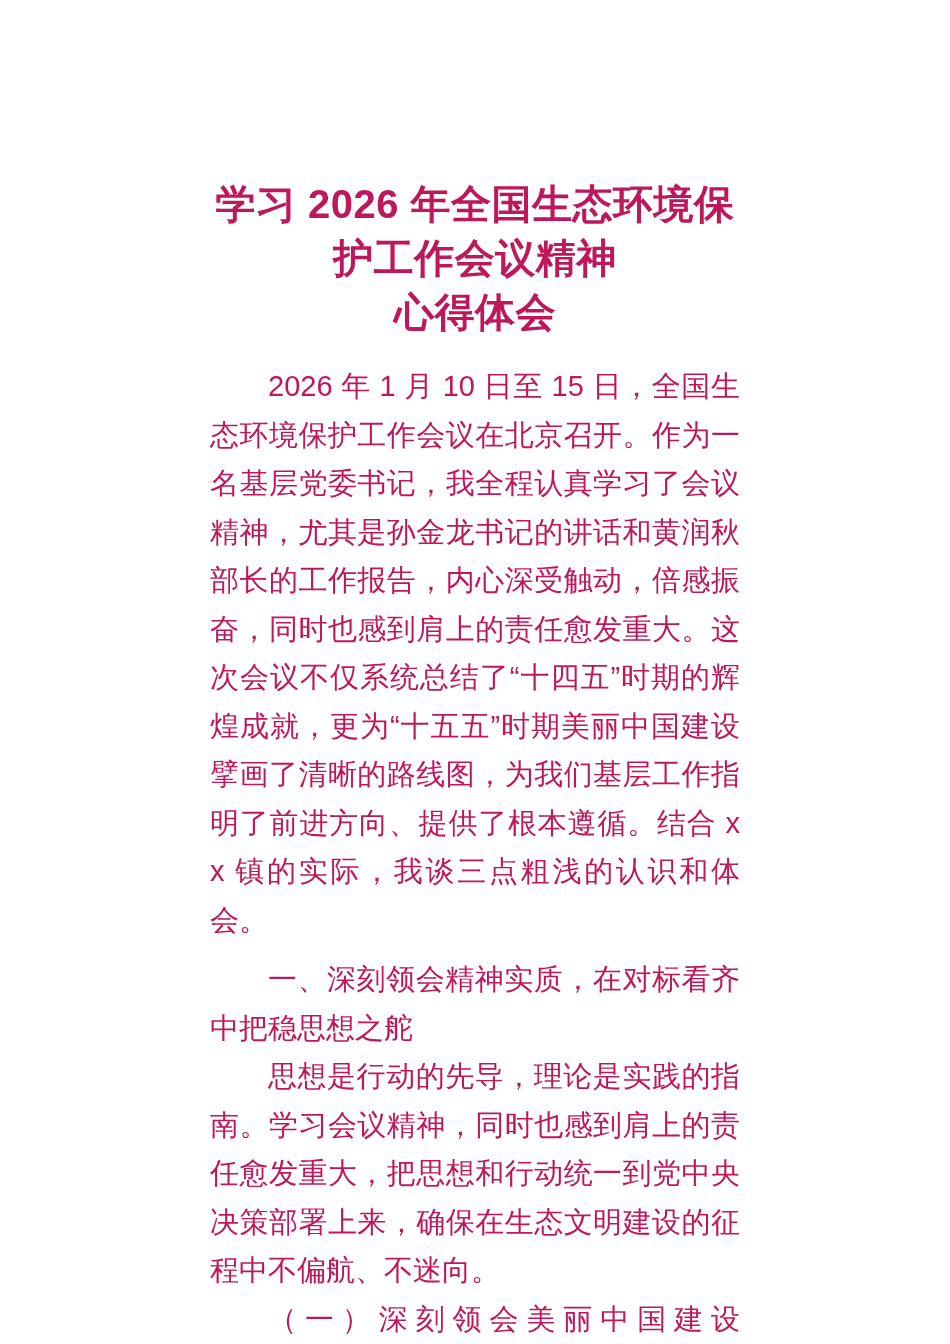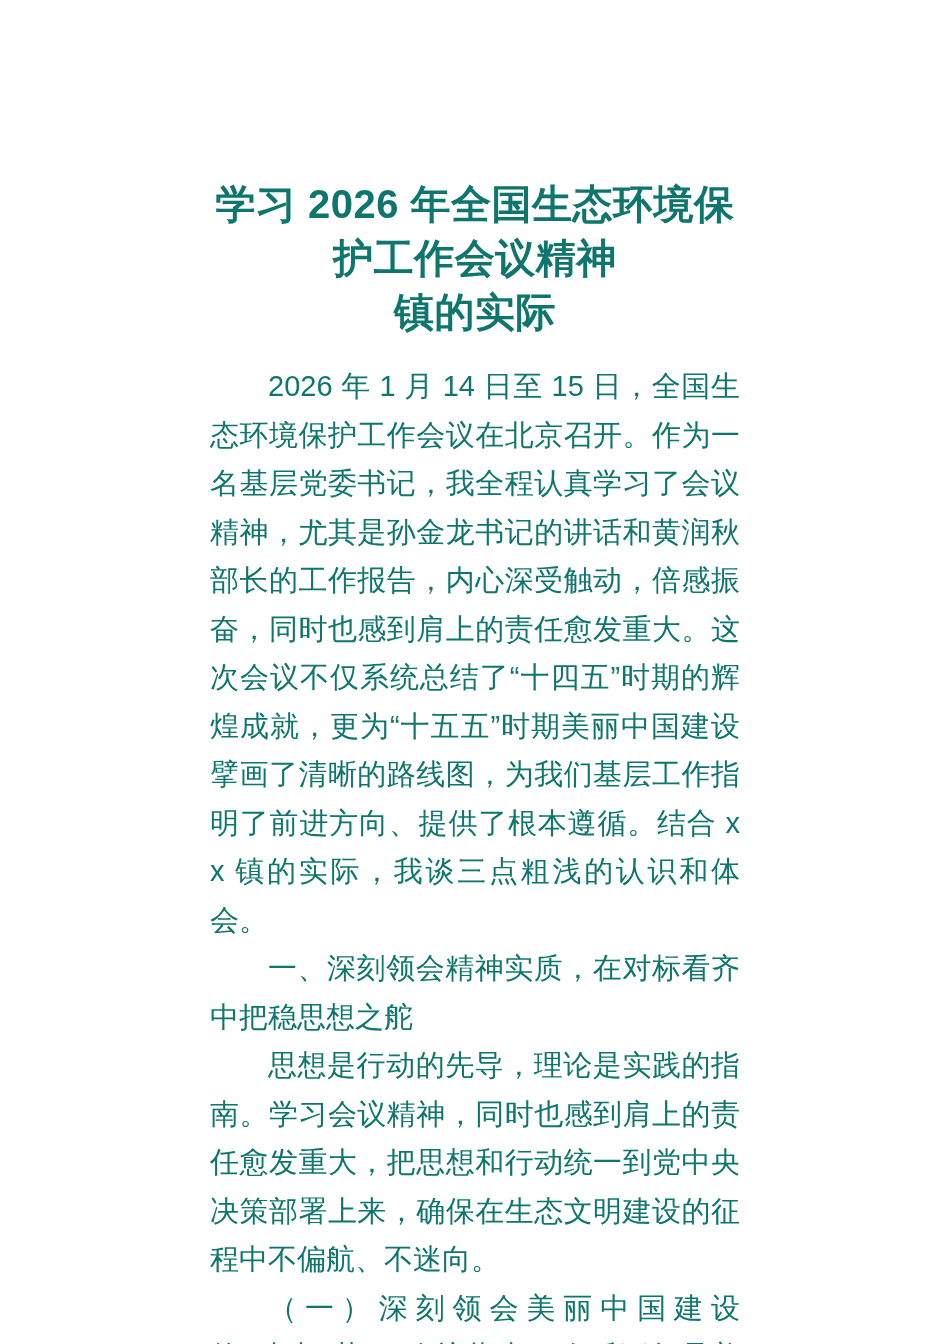--- a/index.html
+++ b/index.html
@@ -10,52 +10,53 @@
   .page {
     position: relative;
     width: 768px;
     height: 1344px;
     margin: 0 auto;
     background: #ffffff;
     box-sizing: border-box;
     padding: 177px 119px 0 119px;
     overflow: hidden;
     font-family: "Liberation Sans", "DejaVu Sans", sans-serif;
-    color: #0f766e;
+    color: #be185d;
   }
   .doc-title {
     margin: 0 0 23px 0;
     font-size: 40px;
     line-height: 54px;
     font-weight: 700;
     text-align: center;
     letter-spacing: 0.5px;
   }
   .para {
     margin: 0;
     font-size: 29px;
     line-height: 48.5px;
     text-align: justify;
     text-justify: inter-character;
     text-indent: 2em;
     word-break: break-all;
   }
   .section-heading {
     font-weight: 500;
+    margin-top: 11px;
   }
 </style>
 </head>
 <body>
 
 <div class="page">
   <h1 class="doc-title">
     <span>学习 2026 年全国生态环境保护工作会议精神</span><br>
-    <span>镇的实际</span>
+    <span>心得体会</span>
   </h1>
 
-  <p class="para">2026 年 1 月 14 日至 15 日，全国生态环境保护工作会议在北京召开。作为一名基层党委书记，我全程认真学习了会议精神，尤其是孙金龙书记的讲话和黄润秋部长的工作报告，内心深受触动，倍感振奋，同时也感到肩上的责任愈发重大。这次会议不仅系统总结了“十四五”时期的辉煌成就，更为“十五五”时期美丽中国建设擘画了清晰的路线图，为我们基层工作指明了前进方向、提供了根本遵循。结合 xx 镇的实际，我谈三点粗浅的认识和体会。</p>
+  <p class="para">2026 年 1 月 10 日至 15 日，全国生态环境保护工作会议在北京召开。作为一名基层党委书记，我全程认真学习了会议精神，尤其是孙金龙书记的讲话和黄润秋部长的工作报告，内心深受触动，倍感振奋，同时也感到肩上的责任愈发重大。这次会议不仅系统总结了“十四五”时期的辉煌成就，更为“十五五”时期美丽中国建设擘画了清晰的路线图，为我们基层工作指明了前进方向、提供了根本遵循。结合 xx 镇的实际，我谈三点粗浅的认识和体会。</p>
 
   <p class="para section-heading">一、深刻领会精神实质，在对标看齐中把稳思想之舵</p>
 
   <p class="para">思想是行动的先导，理论是实践的指南。学习会议精神，同时也感到肩上的责任愈发重大，把思想和行动统一到党中央决策部署上来，确保在生态文明建设的征程中不偏航、不迷向。</p>
 
   <p class="para">（一）深刻领会美丽中国建设的“时”与“势”。会议指出，今后五年是美丽中国建设承上启下、实现生态环境根本好转的关键时期。我深刻认识到，生态环境保护工作已经进入了一个新的历史方位。作为 xx 镇的“一线总指挥”，必须胸怀“国之大者”，跳出 xx 一域看全局，清醒地认识到 xx 镇的生</p>
 </div>
 
 </body></html>

